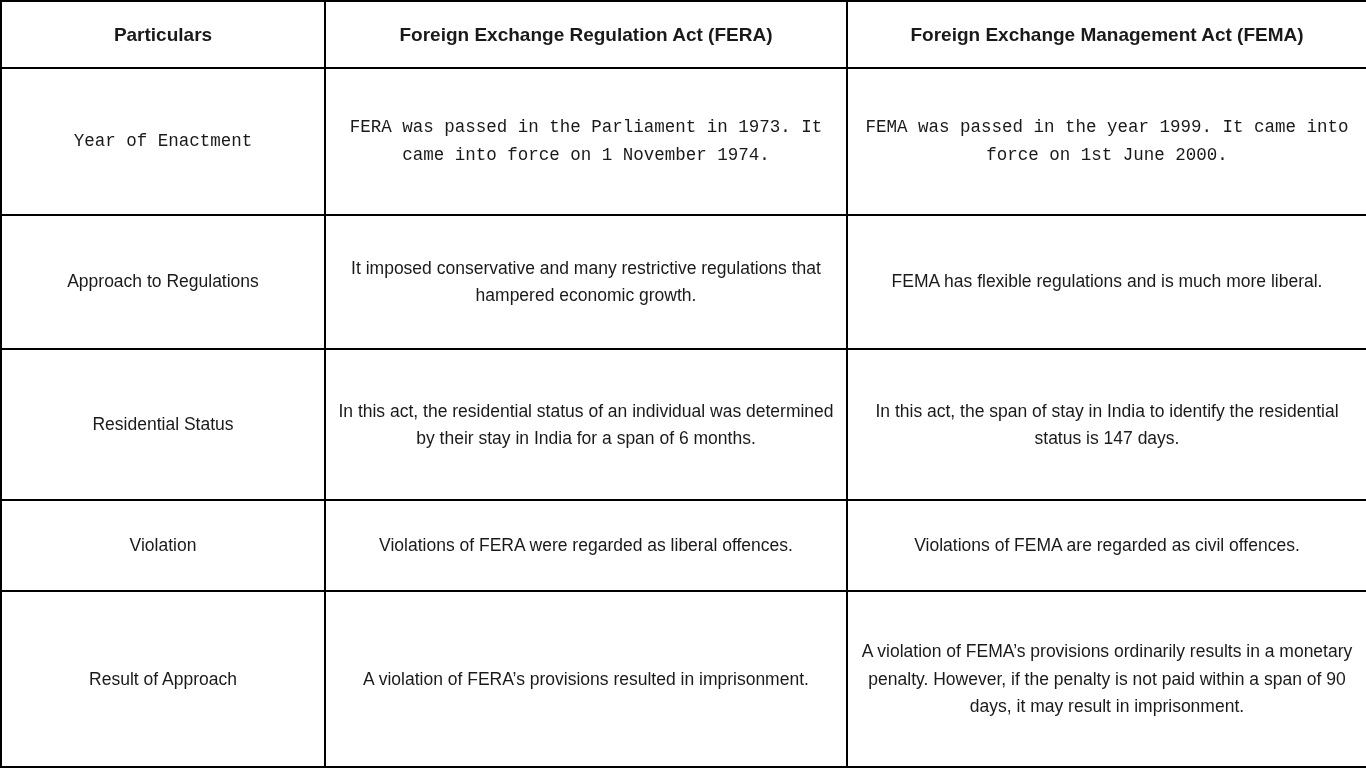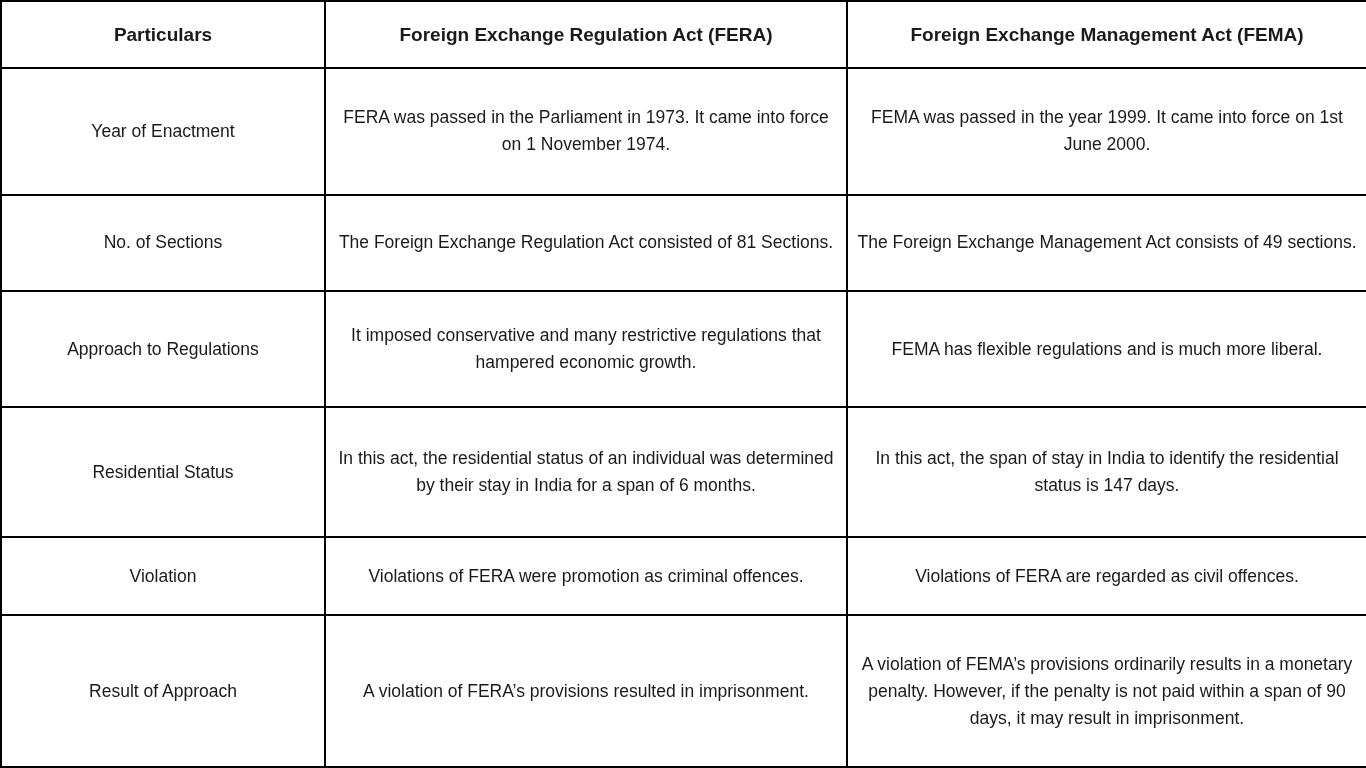--- a/index.html
+++ b/index.html
@@ -32,21 +32,21 @@
     padding: 8px 10px;
   }
   .comparison-table td {
     font-size: 17.5px;
     font-weight: 400;
     line-height: 1.55;
     padding: 0 12px;
   }
   .comparison-table td.col-fema { padding: 0 6px; }
   tr.hdr       { height: 67px; }
-  tr.r-year    { height: 102px; }
+  tr.r-year    { height: 102px; font-family: Liberation Mono, monospace; }
   tr.r-sect    { height: 78px; }
   tr.r-obj     { height: 113px; }
   tr.r-appr    { height: 93px; }
   tr.r-res     { height: 105px; padding-left: 28px; }
   tr.r-viol    { height: 63px; }
   tr.r-result  { height: 122px; }
 </style>
 </head>
 <body>
 
@@ -62,39 +62,34 @@
       <th>Foreign Exchange Regulation Act (FERA)</th>
       <th>Foreign Exchange Management Act (FEMA)</th>
     </tr>
   </thead>
   <tbody>
     <tr class="r-year">
       <td class="col-part">Year of Enactment</td>
       <td class="col-fera">FERA was passed in the Parliament in 1973. It came into force on 1 November 1974.</td>
       <td class="col-fema">FEMA was passed in the year 1999. It came into force on 1st June 2000.</td>
     </tr>
-    <tr class="r-sect">
-      <td class="col-part">No. of Sections</td>
-      <td class="col-fera">The Foreign Exchange Regulation Act consisted of 81 Sections.</td>
-      <td class="col-fema">The Foreign Exchange Management Act consists of 49 sections.</td>
-    </tr>
     <tr class="r-appr">
       <td class="col-part">Approach to Regulations</td>
       <td class="col-fera">It imposed conservative and many restrictive regulations that hampered economic growth.</td>
       <td class="col-fema">FEMA has flexible regulations and is much more liberal.</td>
     </tr>
     <tr class="r-res">
       <td class="col-part">Residential Status</td>
       <td class="col-fera">In this act, the residential status of an individual was determined by their stay in India for a span of 6 months.</td>
       <td class="col-fema">In this act, the span of stay in India to identify the residential status is 147 days.</td>
     </tr>
     <tr class="r-viol">
       <td class="col-part">Violation</td>
-      <td class="col-fera">Violations of FERA were promotion as criminal offences.</td>
-      <td class="col-fema">Violations of FERA are regarded as civil offences.</td>
+      <td class="col-fera">Violations of FERA were regarded as liberal offences.</td>
+      <td class="col-fema">Violations of FEMA are regarded as civil offences.</td>
     </tr>
     <tr class="r-result">
       <td class="col-part">Result of Approach</td>
       <td class="col-fera">A violation of FERA’s provisions resulted in imprisonment.</td>
       <td class="col-fema">A violation of FEMA’s provisions ordinarily results in a monetary penalty. However, if the penalty is not paid within a span of 90 days, it may result in imprisonment.</td>
     </tr>
   </tbody>
 </table>
 
 </body></html>

